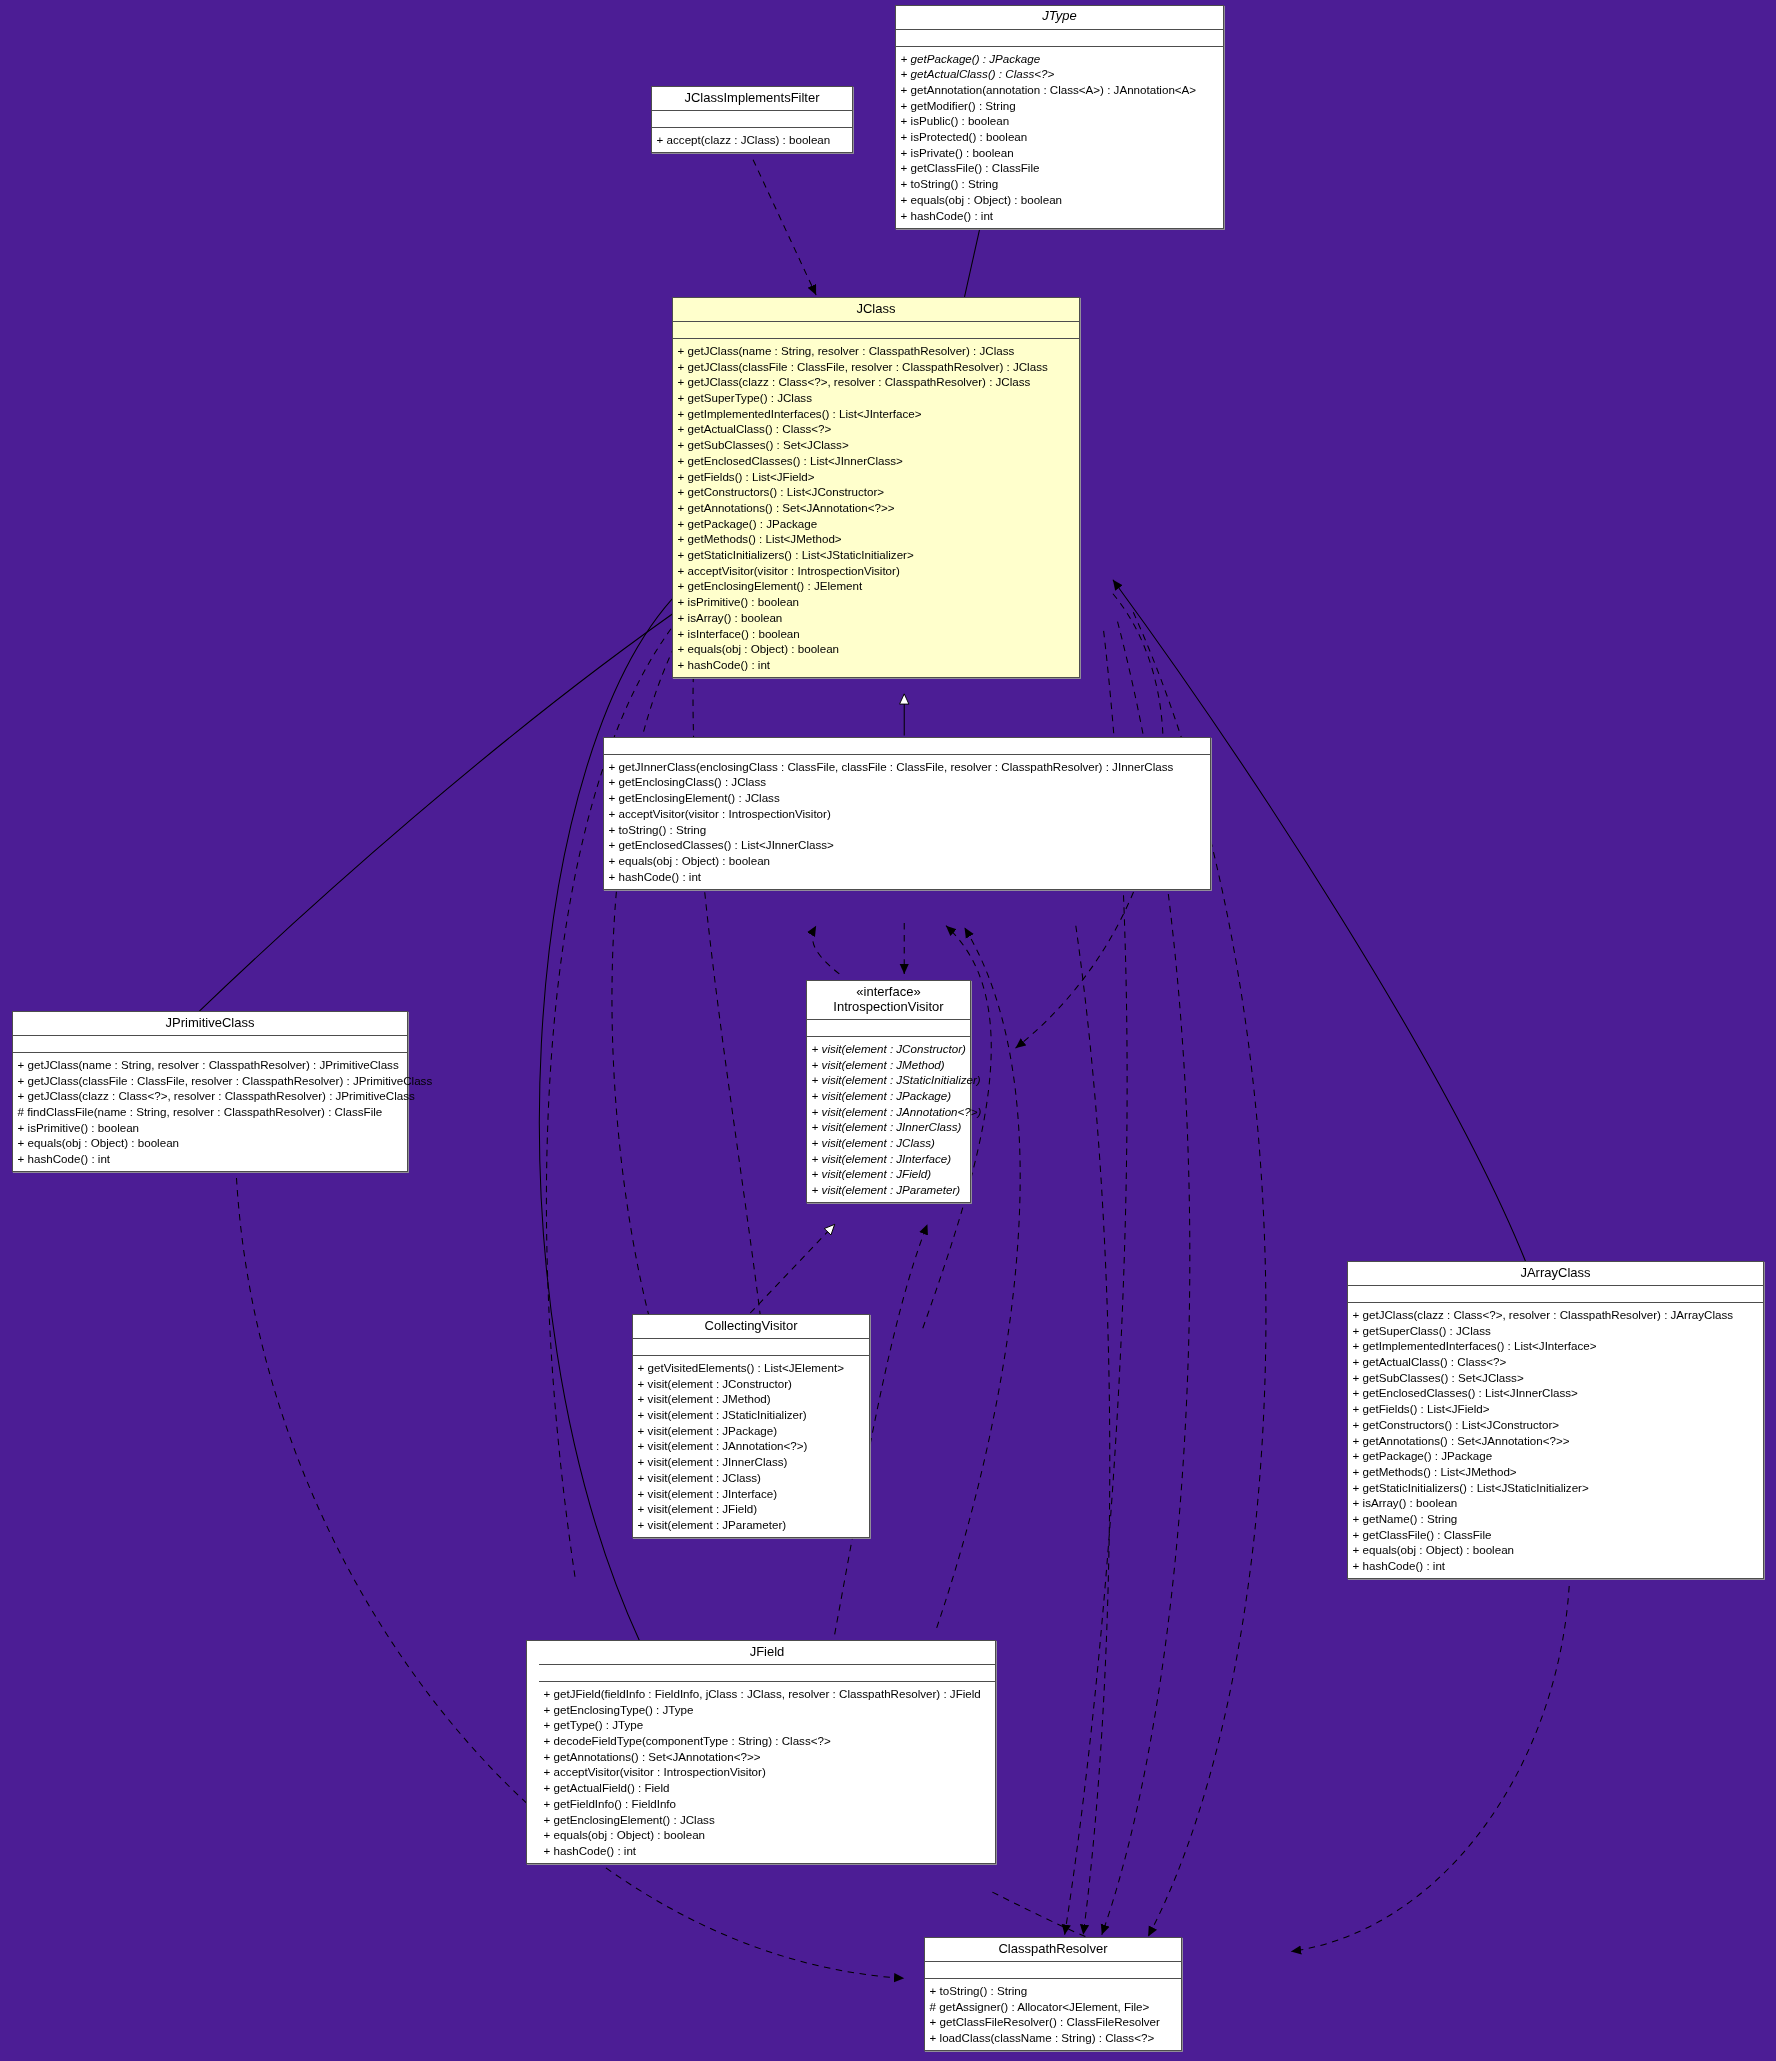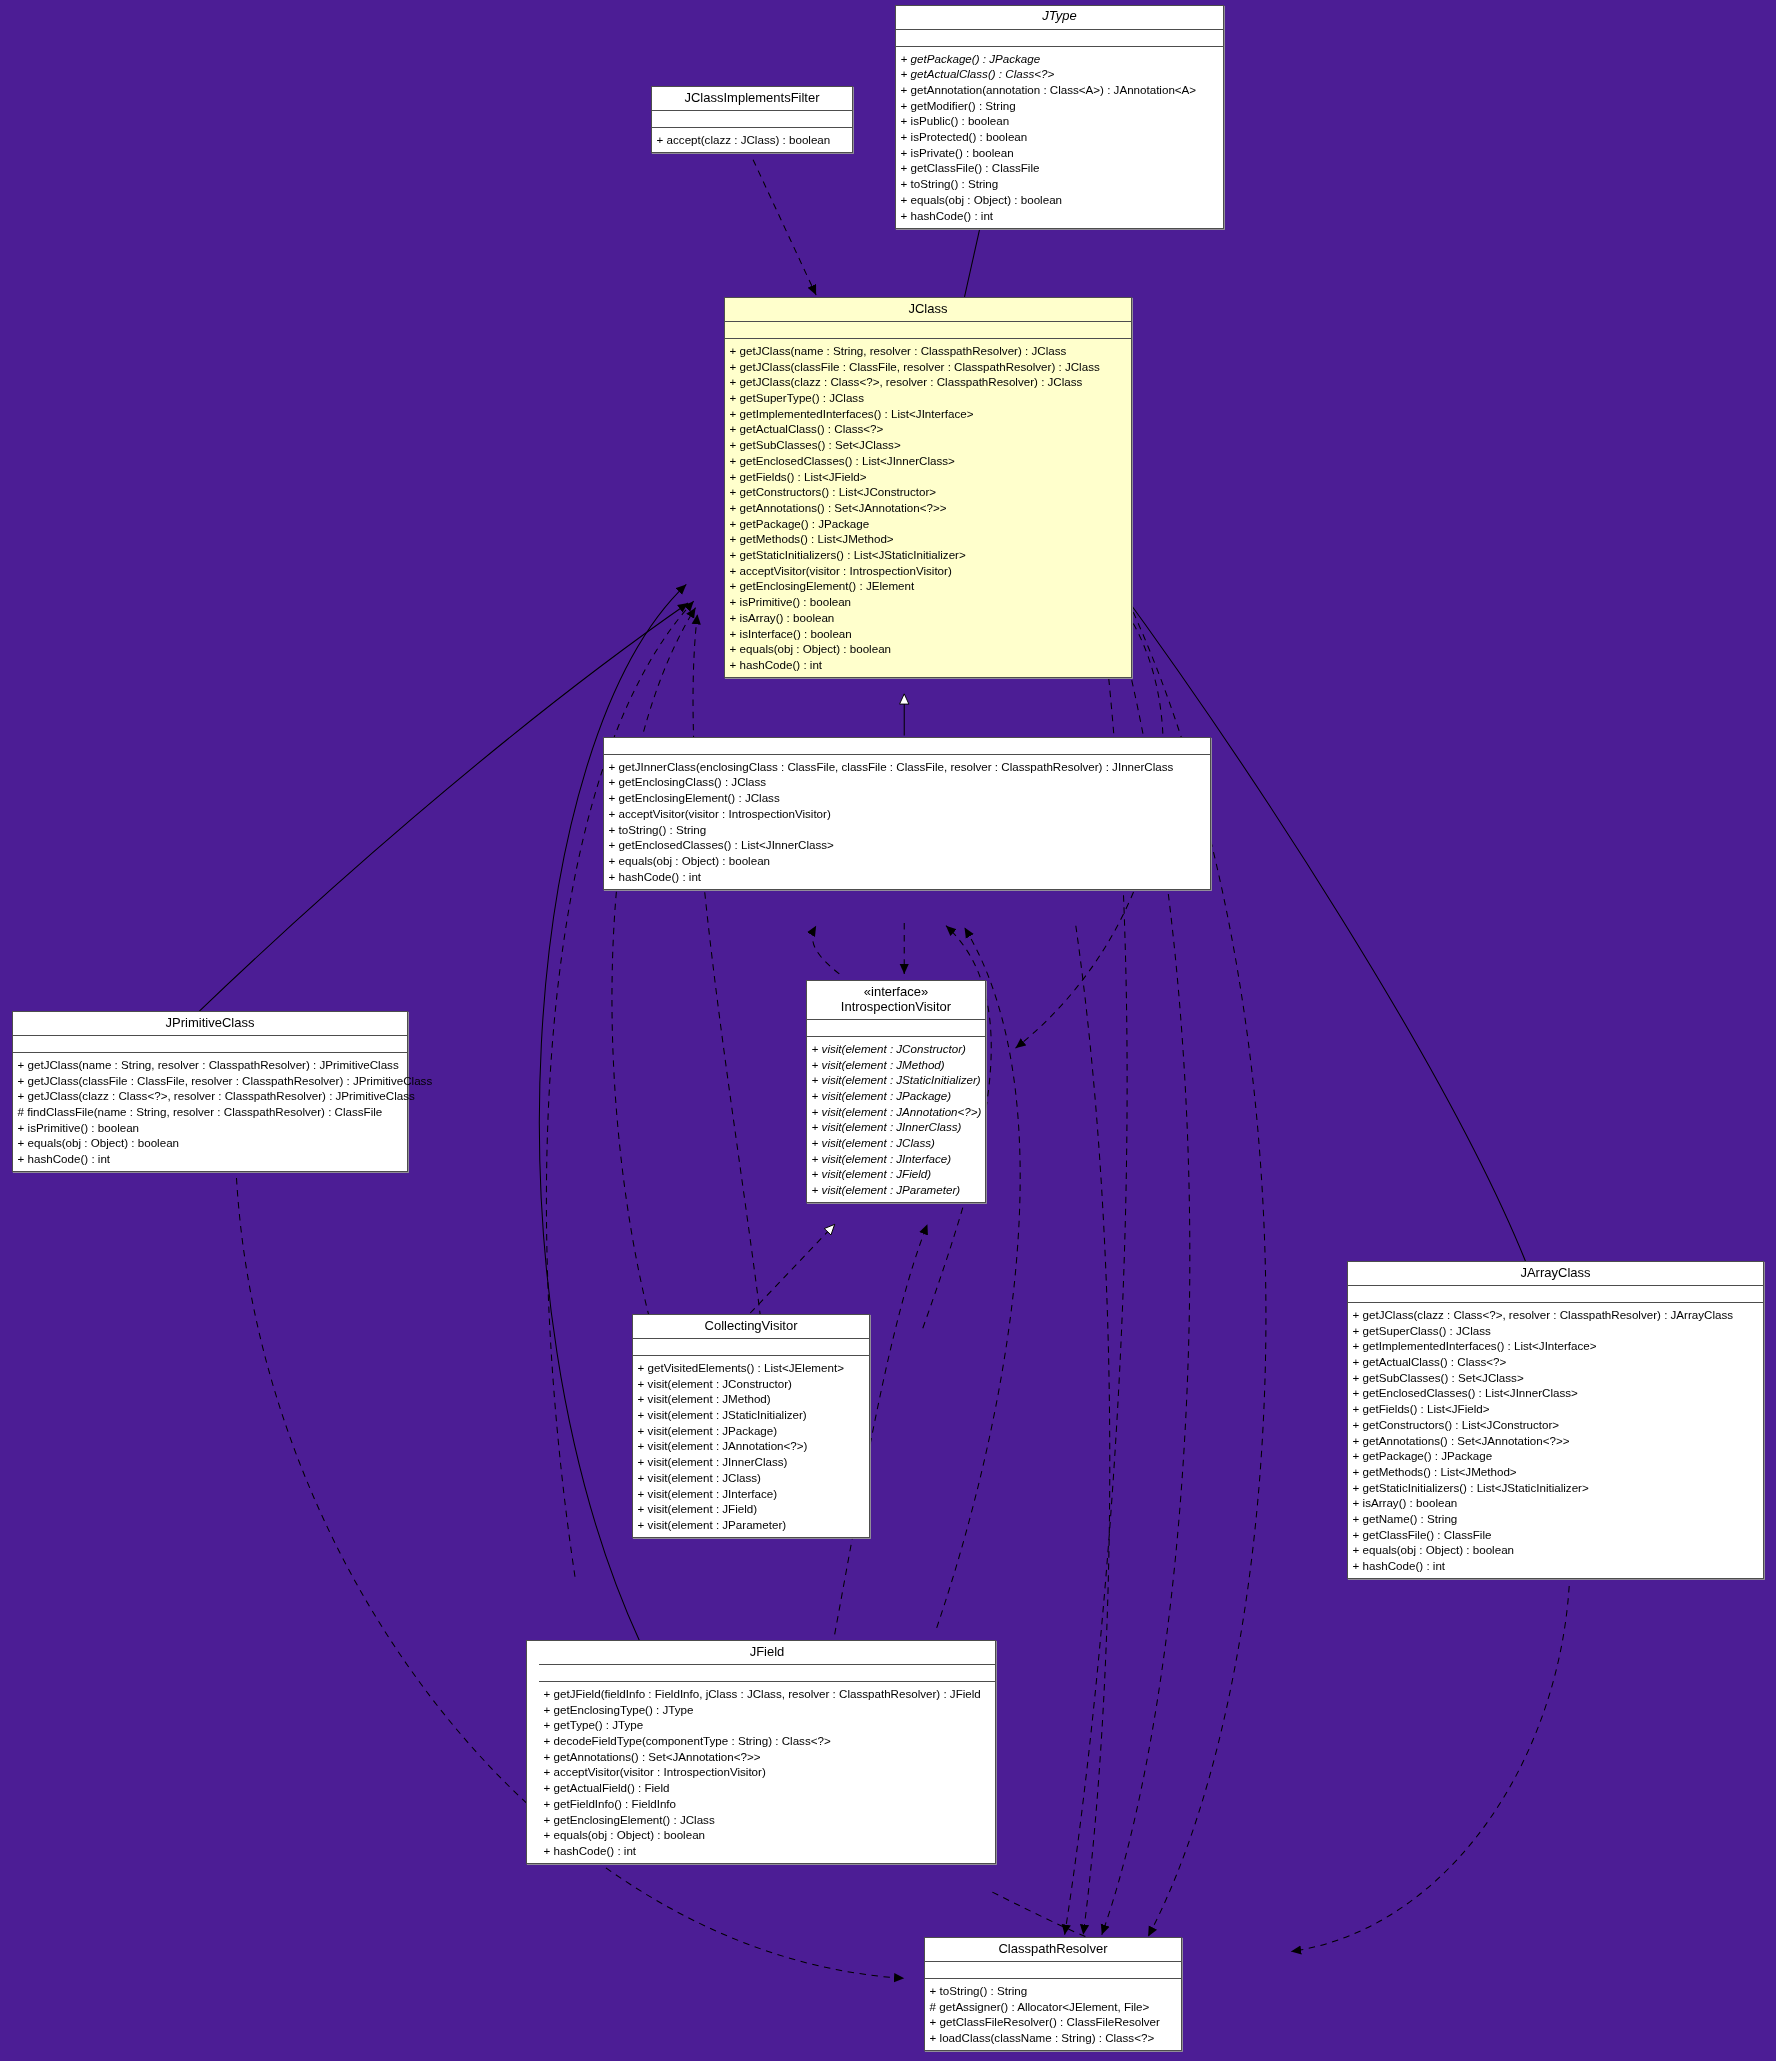--- a/index.html
+++ b/index.html
@@ -149,21 +149,21 @@
   </div>
 
   <div class="uml" style="left:651px; top:86px; width:202px;">
     <div class="title">JClassImplementsFilter</div>
     <div class="attrs"></div>
     <div class="ops">
         <div class="op">+ accept(clazz : JClass) : boolean</div>
       </div>
   </div>
 
-  <div class="uml highlight" style="left:724px; top:297px; width:408px;">
+  <div class="uml highlight" style="left:672px; top:297px; width:408px;">
     <div class="title">JClass</div>
     <div class="attrs"></div>
     <div class="ops">
         <div class="op">+ getJClass(name : String, resolver : ClasspathResolver) : JClass</div>
         <div class="op">+ getJClass(classFile : ClassFile, resolver : ClasspathResolver) : JClass</div>
         <div class="op">+ getJClass(clazz : Class&lt;?&gt;, resolver : ClasspathResolver) : JClass</div>
         <div class="op">+ getSuperType() : JClass</div>
         <div class="op">+ getImplementedInterfaces() : List&lt;JInterface&gt;</div>
         <div class="op">+ getActualClass() : Class&lt;?&gt;</div>
         <div class="op">+ getSubClasses() : Set&lt;JClass&gt;</div>
@@ -191,21 +191,21 @@
         <div class="op">+ getEnclosingClass() : JClass</div>
         <div class="op">+ getEnclosingElement() : JClass</div>
         <div class="op">+ acceptVisitor(visitor : IntrospectionVisitor)</div>
         <div class="op">+ toString() : String</div>
         <div class="op">+ getEnclosedClasses() : List&lt;JInnerClass&gt;</div>
         <div class="op">+ equals(obj : Object) : boolean</div>
         <div class="op">+ hashCode() : int</div>
       </div>
   </div>
 
-  <div class="uml" style="left:806px; top:980px; width:180px;">
+  <div class="uml" style="left:806px; top:980px; width:165px;">
     <div class="title">
       <span class="stereo">«interface»</span>
       <span>IntrospectionVisitor</span>
     </div>
     <div class="attrs"></div>
     <div class="ops">
         <div class="op abstract">+ visit(element : JConstructor)</div>
         <div class="op abstract">+ visit(element : JMethod)</div>
         <div class="op abstract">+ visit(element : JStaticInitializer)</div>
         <div class="op abstract">+ visit(element : JPackage)</div>

